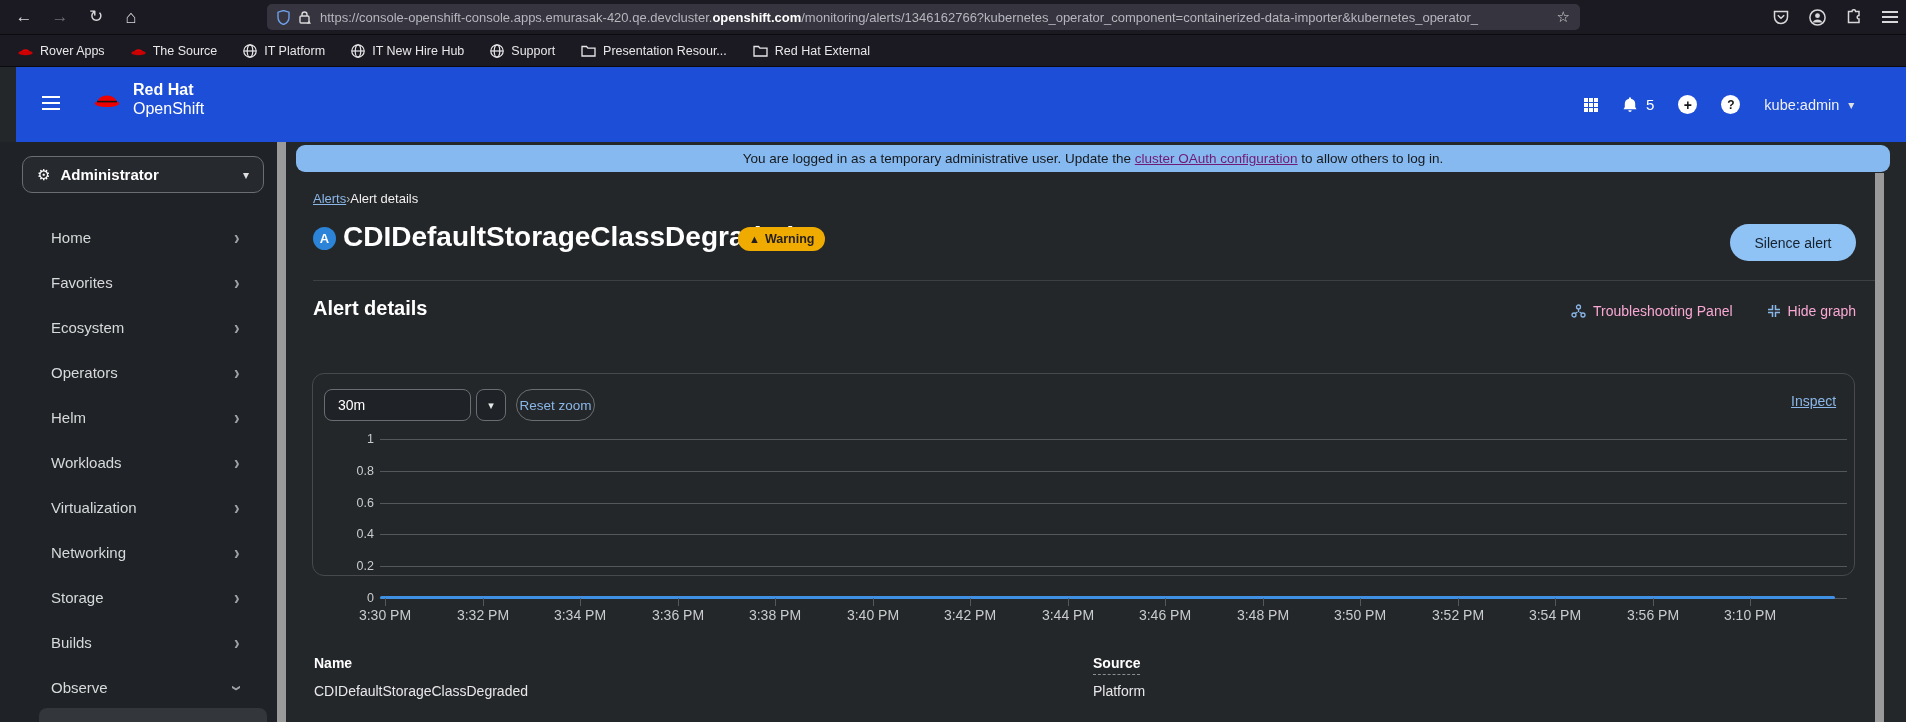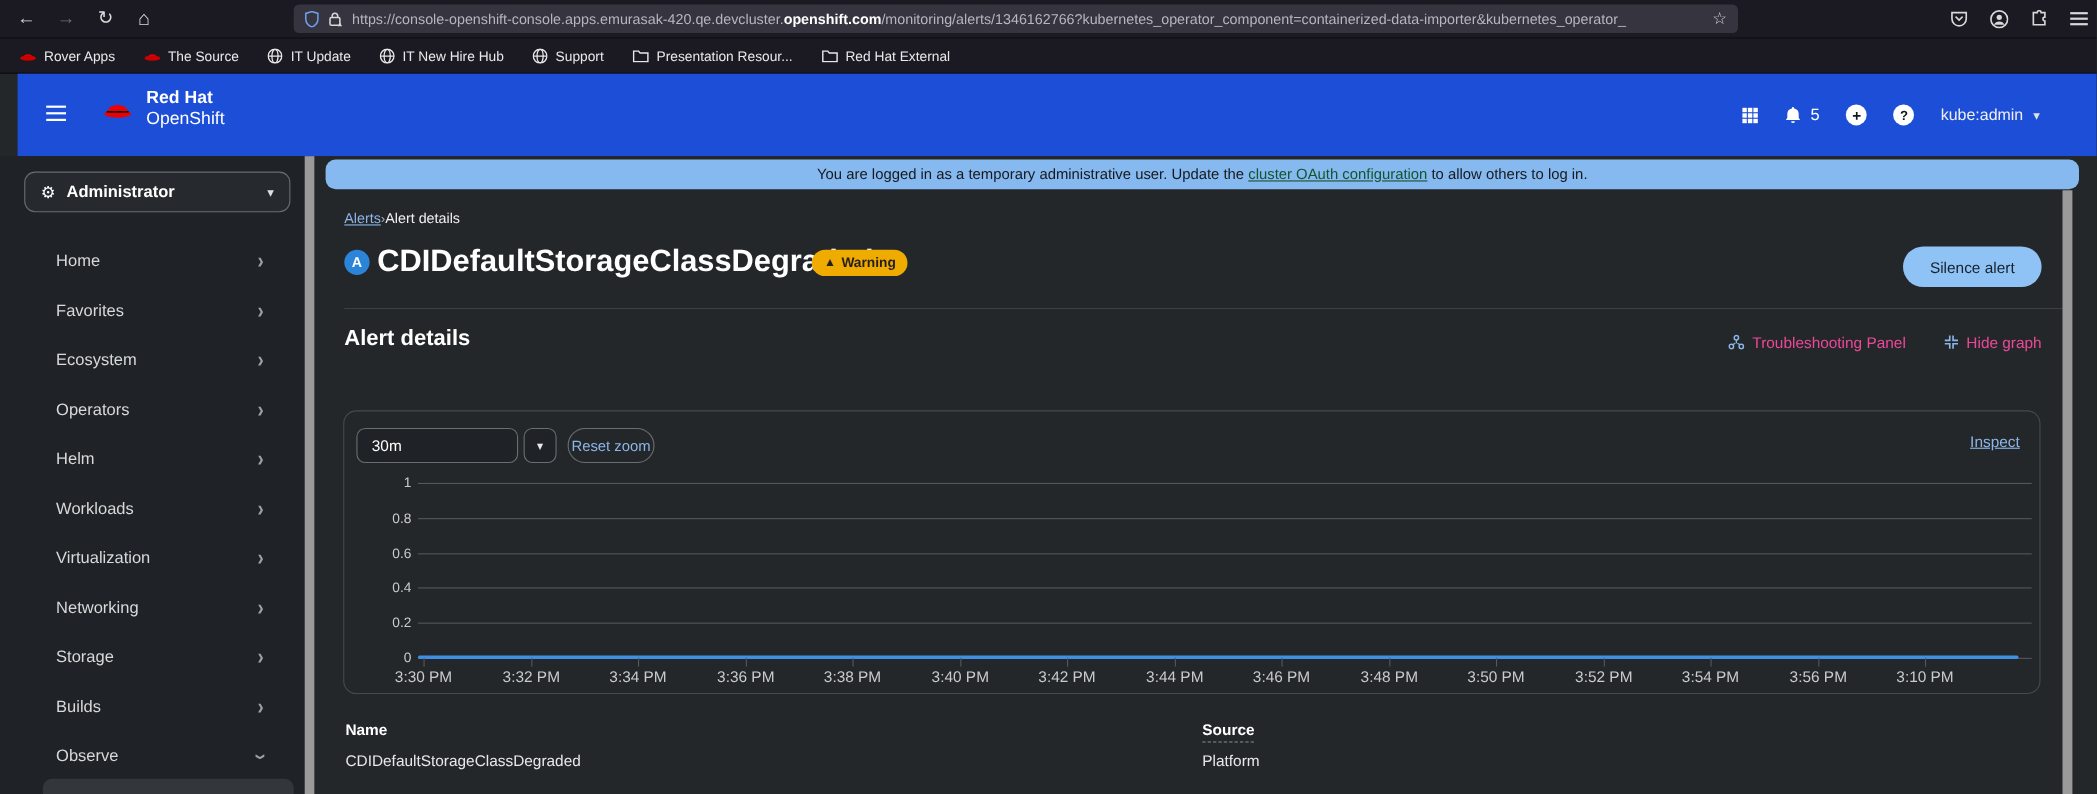--- a/index.html
+++ b/index.html
@@ -57,21 +57,21 @@
   .active-stub { left:39px; top:566px; width:228px; height:14px; background:#33373c; border-radius:8px 8px 0 0; }
   .side-scroll { left:277px; top:142px; width:9px; height:580px; background:#9a9a9a; }
 
   
   .main { left:286px; top:142px; width:1620px; height:580px; background:#242729; }
   .main-scroll { position:absolute; left:1589px; top:31px; width:9px; height:549px; background:#9a9a9a; }
 
   .banner { position:absolute; left:10px; top:3px; width:1594px; height:27px; background:#86b9f0;
     border-radius:9px; display:flex; align-items:center; justify-content:center;
     color:#15191d; font-size:13.5px; }
-  .banner a { color:#14532d; text-decoration:underline; }
+  .banner a { color:#701a75; text-decoration:underline; }
 
   .breadcrumb { position:absolute; left:27px; top:49px; display:flex; align-items:center; font-size:13px; }
   .breadcrumb .bc-link { color:#8ab6e8; text-decoration:underline; }
   .breadcrumb .bc-sep { color:#b0b2b4; font-size:12px; }
   .breadcrumb .bc-cur { color:#f0f0f0; }
 
   .sev-badge { position:absolute; left:27px; top:85px; width:23px; height:23px; border-radius:50%;
     background:#2b84d8; color:#fff; font-size:13px; font-weight:bold;
     display:flex; align-items:center; justify-content:center; }
   .page-title { position:absolute; left:57px; top:79px; color:#fff; font-size:28px; font-weight:bold; }
@@ -80,24 +80,24 @@
     display:flex; align-items:center; gap:5px; }
   .warn-badge .tri { font-size:11px; }
   .btn-primary { position:absolute; left:1444px; top:82px; width:126px; height:37px; border-radius:19px;
     background:#8fc3f5; color:#16212e; font-size:14px; border:none;
     display:flex; align-items:center; justify-content:center; }
 
   .title-divider { position:absolute; left:27px; top:138px; width:1562px; height:1px; background:#3c4043; }
 
   .section-heading { position:absolute; left:27px; top:155px; color:#fff; font-size:20px; font-weight:bold; }
   .top-links { position:absolute; top:161px; left:1285px; display:flex; gap:34px; }
-  .tlink { display:flex; align-items:center; gap:7px; color:#ec4899; font-size:14px; }
-
-  
-  .graph-card { position:absolute; left:26px; top:231px; width:1543px; height:258px;
+  .tlink { display:flex; align-items:center; gap:7px; color:#f9a8d4; font-size:14px; }
+
+  
+  .graph-card { position:absolute; left:26px; top:231px; width:1543px; height:203px;
     border:1.5px solid #47494d; border-radius:12px; }
   .dur-input { position:absolute; left:11px; top:15px; width:147px; height:32px; background:#1f2226;
     border:1px solid #6a6e73; border-radius:8px; color:#fff; font-size:14px;
     display:flex; align-items:center; padding-left:13px; }
   .dur-caret { position:absolute; left:163px; top:15px; width:30px; height:32px; background:#1f2226;
     border:1px solid #6a6e73; border-radius:8px; color:#e8e8e8; font-size:11px;
     display:flex; align-items:center; justify-content:center; }
   .btn-reset { position:absolute; left:203px; top:15px; width:79px; height:32px; border-radius:16px;
     background:transparent; border:1px solid #6a6e73; color:#8ab6e8; font-size:13.5px;
     display:flex; align-items:center; justify-content:center; }
@@ -181,21 +181,21 @@
           <ellipse cx="8" cy="7" rx="7.6" ry="2.6" fill="#c00"></ellipse>
         </svg>
       <span>The Source</span>
       </span>
     <span class="bm">
       <svg class="icon-svg" width="14" height="14" viewBox="0 0 14 14">
           <circle cx="7" cy="7" r="6.2" fill="none" stroke="#e8e8ea" stroke-width="1.2"></circle>
           <ellipse cx="7" cy="7" rx="2.8" ry="6.2" fill="none" stroke="#e8e8ea" stroke-width="1.2"></ellipse>
           <path d="M.8 7h12.4" stroke="#e8e8ea" stroke-width="1.2"></path>
         </svg>
-      <span>IT Update</span>
+      <span>IT Platform</span>
       </span>
     <span class="bm">
       <svg class="icon-svg" width="14" height="14" viewBox="0 0 14 14">
           <circle cx="7" cy="7" r="6.2" fill="none" stroke="#e8e8ea" stroke-width="1.2"></circle>
           <ellipse cx="7" cy="7" rx="2.8" ry="6.2" fill="none" stroke="#e8e8ea" stroke-width="1.2"></ellipse>
           <path d="M.8 7h12.4" stroke="#e8e8ea" stroke-width="1.2"></path>
         </svg>
       <span>IT New Hire Hub</span>
       </span>
     <span class="bm">

